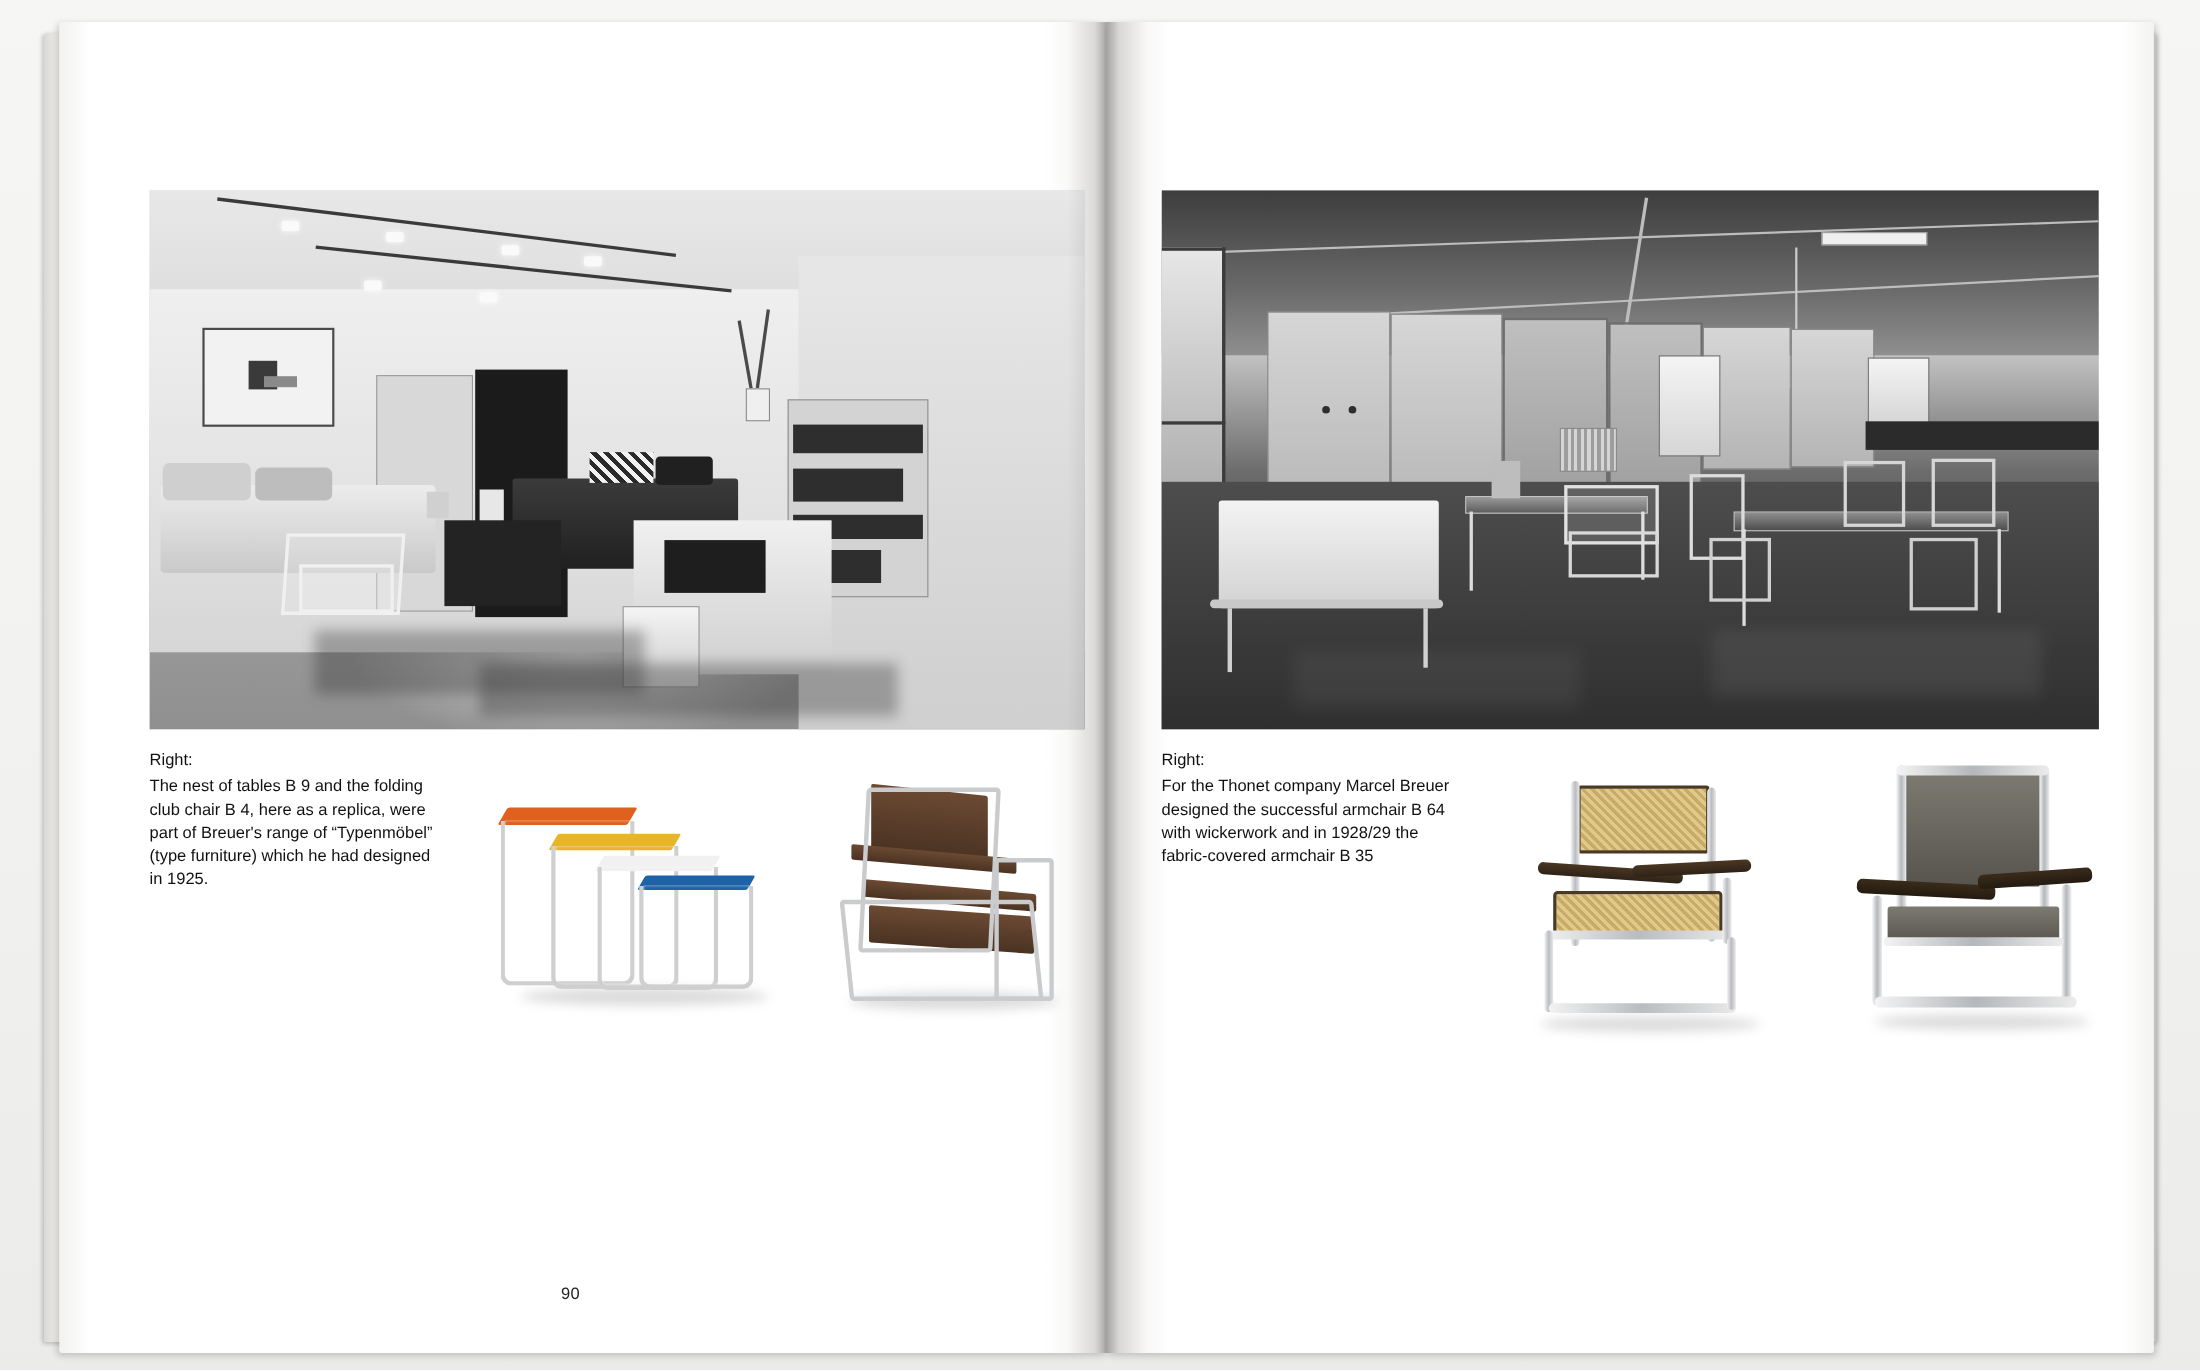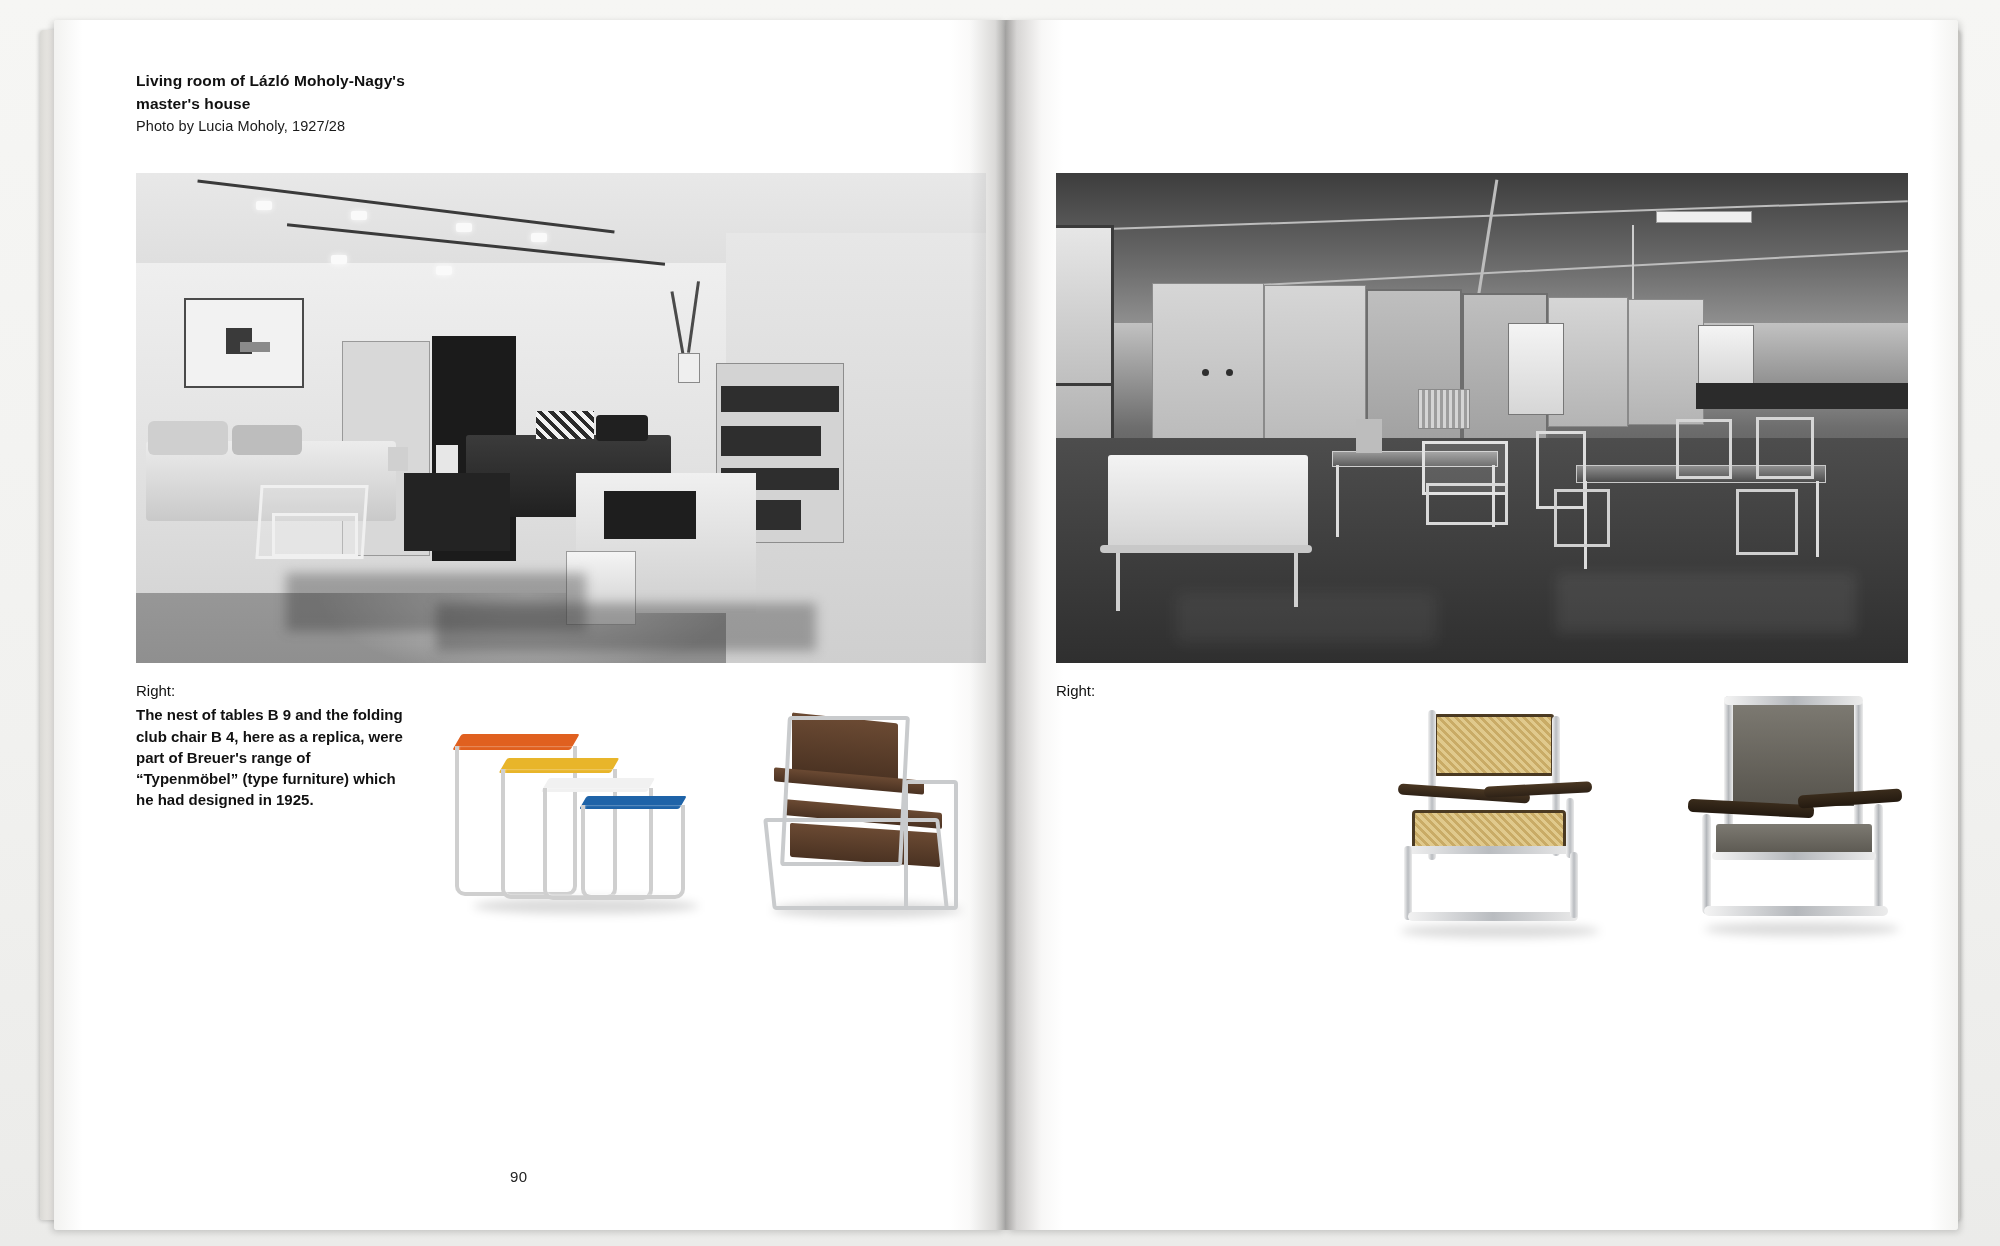--- a/index.html
+++ b/index.html
@@ -101,21 +101,21 @@
     font-size: 15px;
     line-height: 1.42;
     color: #111;
   }
   .caption-bottom .right-label {
     font-weight: normal;
     display: block;
     margin-bottom: 3px;
   }
   .caption-bottom .body {
-    font-weight: bold;
+    font-weight: normal;
     display: block;
   }
   
   .photo {
     position: absolute;
     overflow: hidden;
     background: #6e6e6e;
   }
   .folio {
     position: absolute;
@@ -257,24 +257,20 @@
 <div id="stage">
   <div class="surface"></div>
 
   <div class="book">
 
     <div class="edge-left"></div>
     <div class="edge-right"></div>
 
     <div class="page page-left">
 
-      <div class="caption-top" style="left:82px; top:50px;">
-        <span>Living room of Lázló Moholy-Nagy's master's house</span>
-        <span class="sub">Photo by Lucia Moholy, 1927/28</span>
-      </div>
 
       <div class="photo ph1 bw" style="left:82px; top:153px; width:850px; height:490px;">
         <div class="ceil"></div>
         <div class="wall-back"></div>
         <div class="wall-right"></div>
 
         <div class="rail" style="left:60px; top:32px; width:420px; transform:rotate(7deg);"></div>
         <div class="rail" style="left:150px; top:70px; width:380px; transform:rotate(6deg);"></div>
         <div class="lamp" style="left:120px; top:28px;"></div>
         <div class="lamp" style="left:215px; top:38px;"></div>
@@ -423,20 +419,21 @@
         <div style="position:absolute;left:620px;top:246px;width:56px;height:60px;border:3px solid #d6d6d6;"></div>
         <div style="position:absolute;left:700px;top:244px;width:58px;height:62px;border:3px solid #d6d6d6;"></div>
         <div style="position:absolute;left:680px;top:316px;width:62px;height:66px;border:3px solid #cfcfcf;"></div>
 
         <div style="position:absolute;left:500px;top:400px;width:300px;height:60px;background:rgba(255,255,255,.07);filter:blur(7px);"></div>
         <div style="position:absolute;left:120px;top:420px;width:260px;height:50px;background:rgba(255,255,255,.06);filter:blur(8px);"></div>
       </div>
 
       <div class="caption-bottom" style="left:50px; top:660px;">
         <span class="right-label">Right:</span>
+        <span class="body">For the Thonet company Marcel Breuer designed the successful armchair B 64 with wickerwork and in 1928/29 the fabric-covered armchair B 35</span>
       </div>
 
       <div class="product b64" style="left:370px; top:690px; width:250px; height:230px;">
         <div class="prod-shadow" style="left:24px; top:214px; width:200px; height:14px;"></div>
 
         <div class="cane" style="left:58px; top:4px; width:120px; height:62px;"></div>
 
         <div class="tube" style="left:52px; top:0px; width:8px; height:150px;"></div>
         <div class="tube" style="left:176px; top:6px; width:8px; height:140px;"></div>
 

